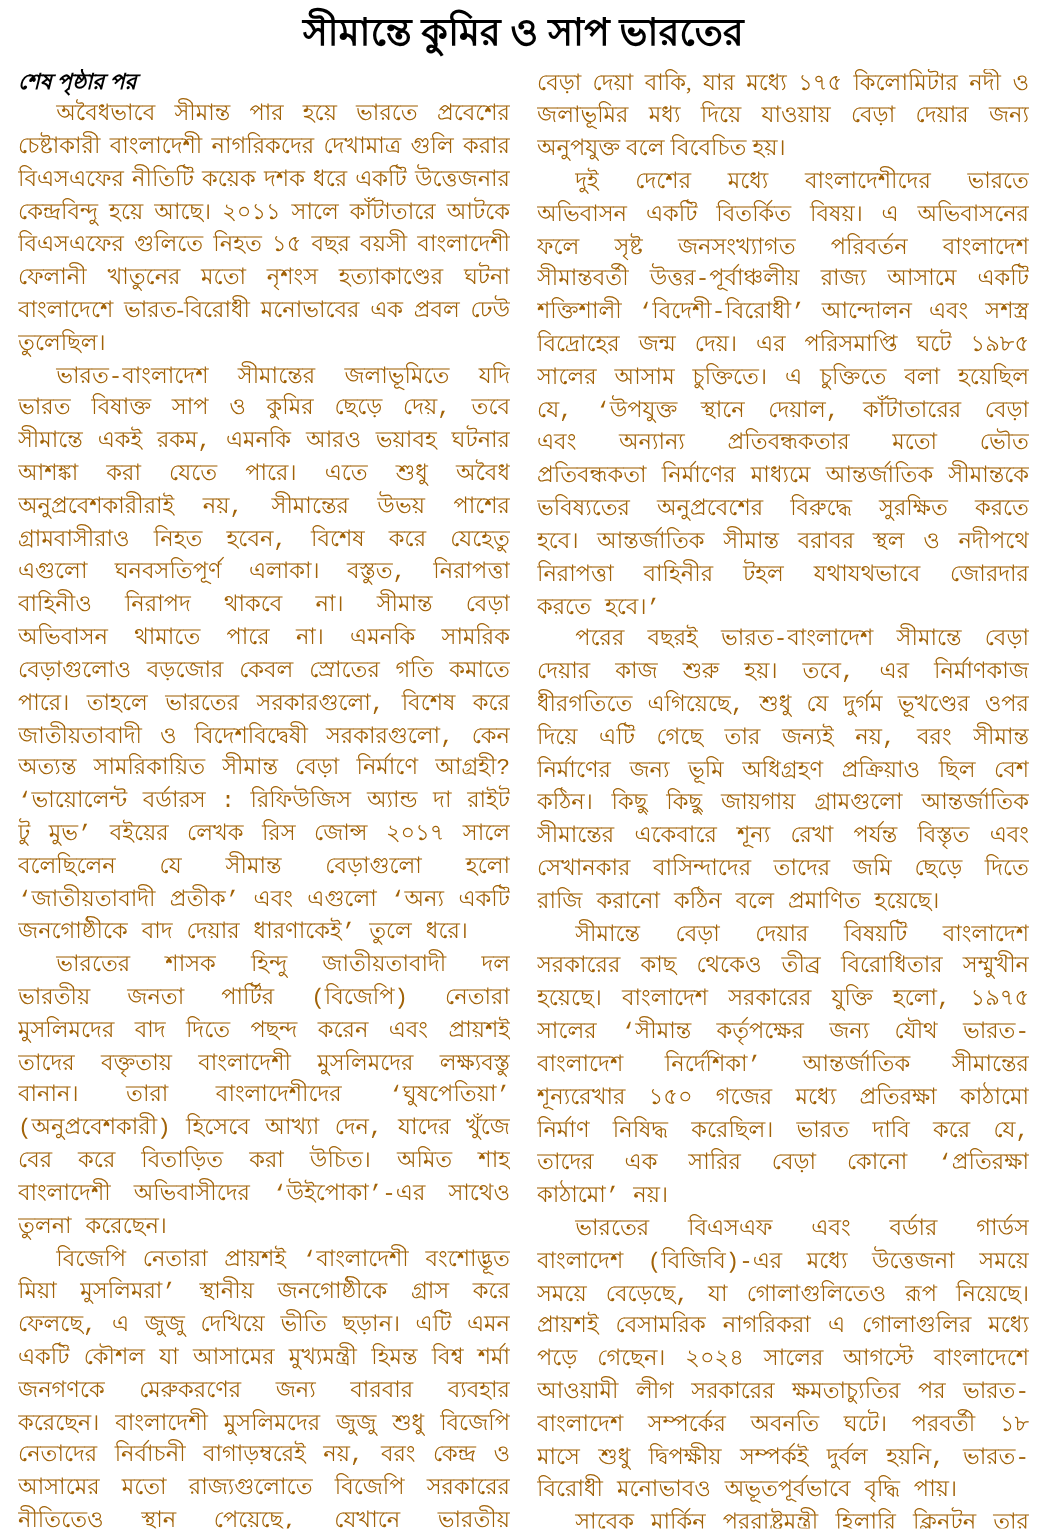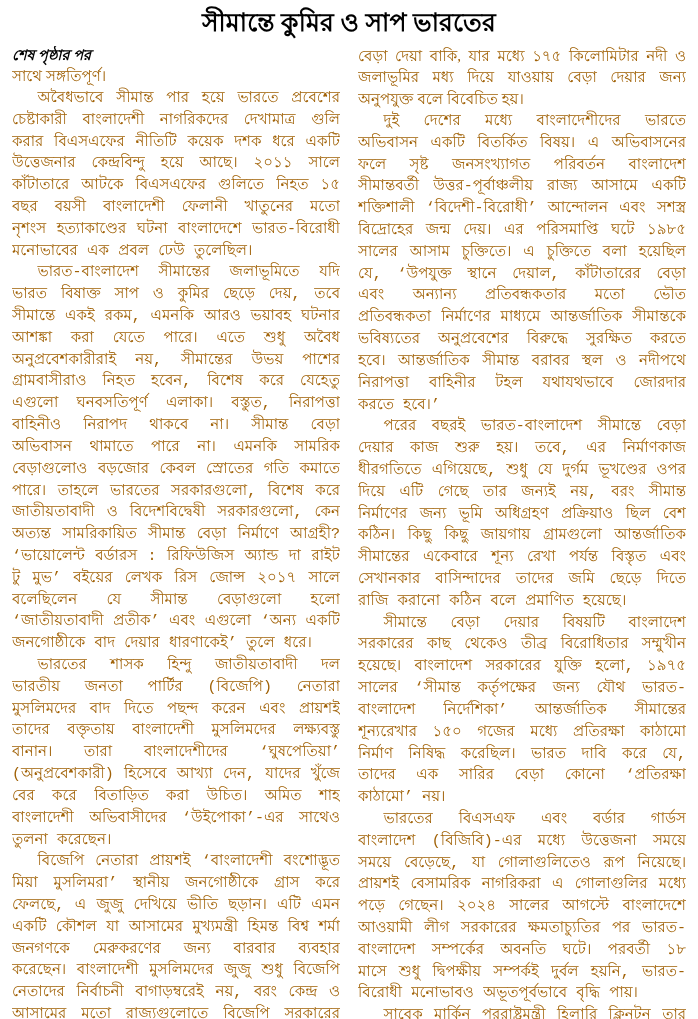--- a/index.html
+++ b/index.html
@@ -83,21 +83,20 @@
 <body>
 
 <div class="page">
 
   <h1 class="headline">সীমান্তে কুমির ও সাপ ভারতের</h1>
 
   <div class="columns">
 
     <div class="col">
       <div class="kicker">শেষ পৃষ্ঠার পর</div>
-      <p class="body-par no-indent">সাথে সঙ্গতিপূর্ণ।</p>
       <p class="body-par">অবৈধভাবে সীমান্ত পার হয়ে ভারতে প্রবেশের চেষ্টাকারী বাংলাদেশী নাগরিকদের দেখামাত্র গুলি করার বিএসএফের নীতিটি কয়েক দশক ধরে একটি উত্তেজনার কেন্দ্রবিন্দু হয়ে আছে। ২০১১ সালে কাঁটাতারে আটকে বিএসএফের গুলিতে নিহত ১৫ বছর বয়সী বাংলাদেশী ফেলানী খাতুনের মতো নৃশংস হত্যাকাণ্ডের ঘটনা বাংলাদেশে ভারত-বিরোধী মনোভাবের এক প্রবল ঢেউ তুলেছিল।</p>
       <p class="body-par">ভারত-বাংলাদেশ সীমান্তের জলাভূমিতে যদি ভারত বিষাক্ত সাপ ও কুমির ছেড়ে দেয়, তবে সীমান্তে একই রকম, এমনকি আরও ভয়াবহ ঘটনার আশঙ্কা করা যেতে পারে। এতে শুধু অবৈধ অনুপ্রবেশকারীরাই নয়, সীমান্তের উভয় পাশের গ্রামবাসীরাও নিহত হবেন, বিশেষ করে যেহেতু এগুলো ঘনবসতিপূর্ণ এলাকা। বস্তুত, নিরাপত্তা বাহিনীও নিরাপদ থাকবে না। সীমান্ত বেড়া অভিবাসন থামাতে পারে না। এমনকি সামরিক বেড়াগুলোও বড়জোর কেবল স্রোতের গতি কমাতে পারে। তাহলে ভারতের সরকারগুলো, বিশেষ করে জাতীয়তাবাদী ও বিদেশবিদ্বেষী সরকারগুলো, কেন অত্যন্ত সামরিকায়িত সীমান্ত বেড়া নির্মাণে আগ্রহী? ‘ভায়োলেন্ট বর্ডারস : রিফিউজিস অ্যান্ড দা রাইট টু মুভ’ বইয়ের লেখক রিস জোন্স ২০১৭ সালে বলেছিলেন যে সীমান্ত বেড়াগুলো হলো ‘জাতীয়তাবাদী প্রতীক’ এবং এগুলো ‘অন্য একটি জনগোষ্ঠীকে বাদ দেয়ার ধারণাকেই’ তুলে ধরে।</p>
       <p class="body-par">ভারতের শাসক হিন্দু জাতীয়তাবাদী দল ভারতীয় জনতা পার্টির (বিজেপি) নেতারা মুসলিমদের বাদ দিতে পছন্দ করেন এবং প্রায়শই তাদের বক্তৃতায় বাংলাদেশী মুসলিমদের লক্ষ্যবস্তু বানান। তারা বাংলাদেশীদের ‘ঘুষপেতিয়া’ (অনুপ্রবেশকারী) হিসেবে আখ্যা দেন, যাদের খুঁজে বের করে বিতাড়িত করা উচিত। অমিত শাহ বাংলাদেশী অভিবাসীদের ‘উইপোকা’-এর সাথেও তুলনা করেছেন।</p>
       <p class="body-par">বিজেপি নেতারা প্রায়শই ‘বাংলাদেশী বংশোদ্ভূত মিয়া মুসলিমরা’ স্থানীয় জনগোষ্ঠীকে গ্রাস করে ফেলছে, এ জুজু দেখিয়ে ভীতি ছড়ান। এটি এমন একটি কৌশল যা আসামের মুখ্যমন্ত্রী হিমন্ত বিশ্ব শর্মা জনগণকে মেরুকরণের জন্য বারবার ব্যবহার করেছেন। বাংলাদেশী মুসলিমদের জুজু শুধু বিজেপি নেতাদের নির্বাচনী বাগাড়ম্বরেই নয়, বরং কেন্দ্র ও আসামের মতো রাজ্যগুলোতে বিজেপি সরকারের নীতিতেও স্থান পেয়েছে, যেখানে ভারতীয় মুসলিমসহ নাগরিকত্বের অপ্রতুল কাগজপত্র থাকা ব্যক্তিদের বাংলাদেশে ‘ঠেলে ফেরত পাঠানো’ হচ্ছে। যদিও কেন্দ্রে কংগ্রেস ও বিজেপি উভয় সরকারই অবৈধ অভিবাসী ও অপরাধীদের প্রবেশ ঠেকাতে ভারত-বাংলাদেশ সীমান্তে বেড়া দেয়ার উদ্যোগ নিয়েছে, বিজেপি এ কাজটি অনেক বেশি আগ্রাসীভাবে করেছে, কারণ হিন্দু আধিপত্যবাদীদের শত্রুর ভাবমূর্তি তৈরিতে বাংলাদেশী মুসলিমরা একটি গুরুত্বপূর্ণ স্থান দখল করে আছে। এ প্রেক্ষাপটেই বাংলাদেশী মুসলিমদের প্রবেশ ঠেকাতে কুমির ও সাপ মোতায়েনে শাহের প্রস্তাবটিকে দেখতে হবে।</p>
 
     </div>
 
     <div class="col">
       <p class="body-par no-indent">বেড়া দেয়া বাকি, যার মধ্যে ১৭৫ কিলোমিটার নদী ও জলাভূমির মধ্য দিয়ে যাওয়ায় বেড়া দেয়ার জন্য অনুপযুক্ত বলে বিবেচিত হয়।</p>
       <p class="body-par">দুই দেশের মধ্যে বাংলাদেশীদের ভারতে অভিবাসন একটি বিতর্কিত বিষয়। এ অভিবাসনের ফলে সৃষ্ট জনসংখ্যাগত পরিবর্তন বাংলাদেশ সীমান্তবর্তী উত্তর-পূর্বাঞ্চলীয় রাজ্য আসামে একটি শক্তিশালী ‘বিদেশী-বিরোধী’ আন্দোলন এবং সশস্ত্র বিদ্রোহের জন্ম দেয়। এর পরিসমাপ্তি ঘটে ১৯৮৫ সালের আসাম চুক্তিতে। এ চুক্তিতে বলা হয়েছিল যে, ‘উপযুক্ত স্থানে দেয়াল, কাঁটাতারের বেড়া এবং অন্যান্য প্রতিবন্ধকতার মতো ভৌত প্রতিবন্ধকতা নির্মাণের মাধ্যমে আন্তর্জাতিক সীমান্তকে ভবিষ্যতের অনুপ্রবেশের বিরুদ্ধে সুরক্ষিত করতে হবে। আন্তর্জাতিক সীমান্ত বরাবর স্থল ও নদীপথে নিরাপত্তা বাহিনীর টহল যথাযথভাবে জোরদার করতে হবে।’</p>

